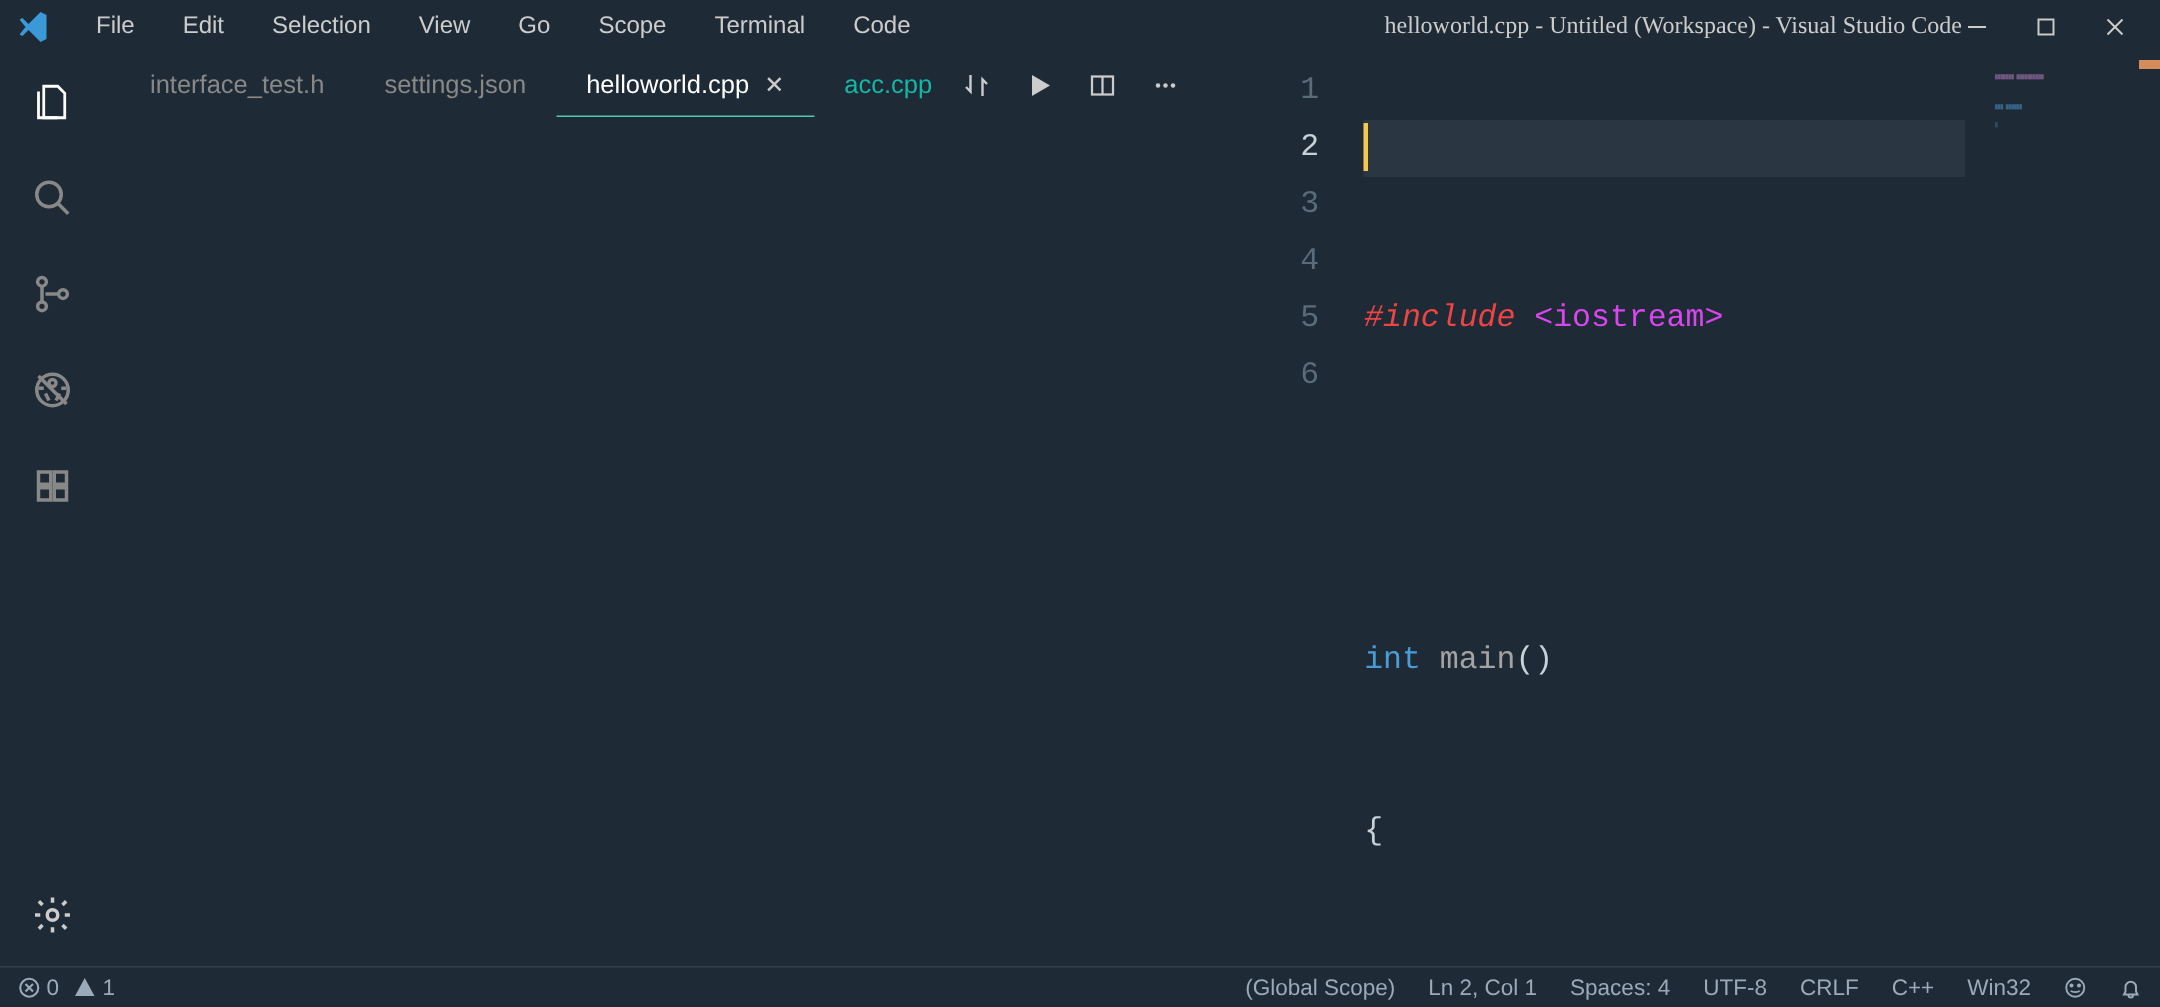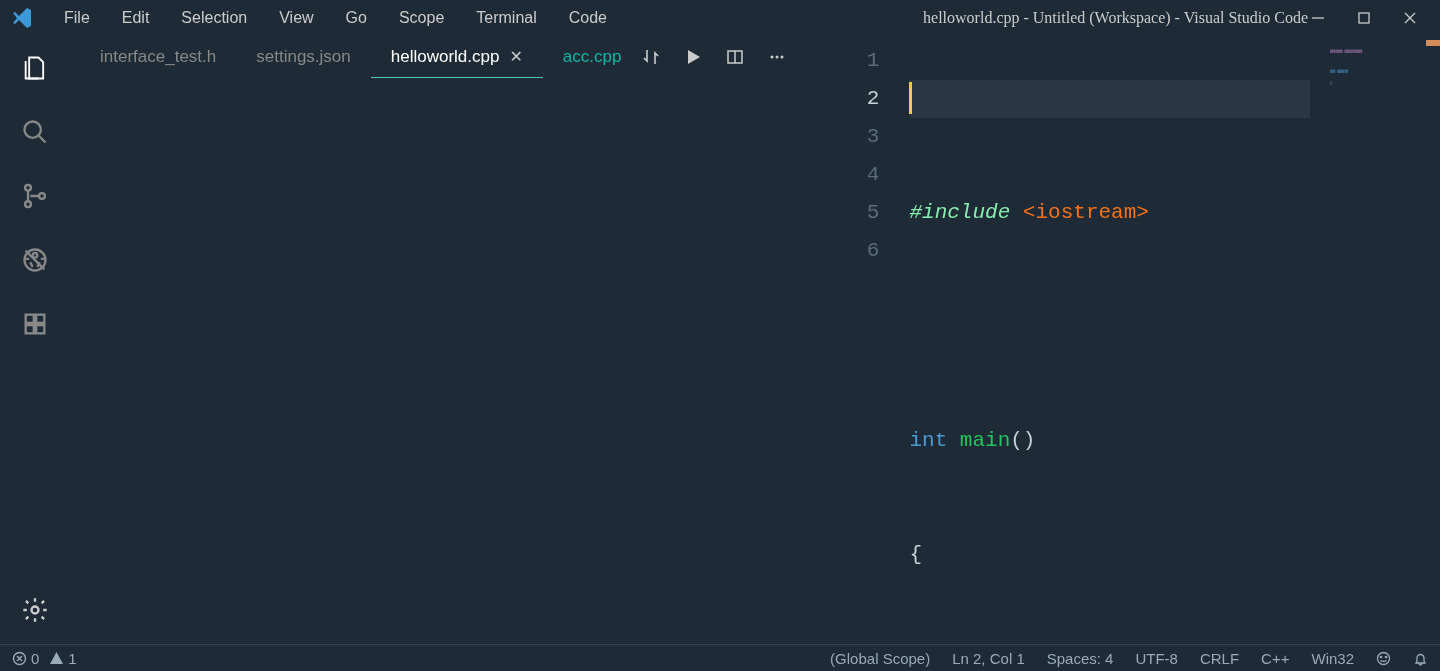--- a/index.html
+++ b/index.html
@@ -154,24 +154,24 @@
   background: #2a3641;
   z-index: 0;
 }
 .cursor {
   position: absolute;
   left: 0; top: 46px;
   width: 3px; height: 32px;
   background: #f5c949;
   z-index: 2;
 }
-.tok-preproc { color: #86efac; font-style: italic; }
-.tok-inc { color: #f97316; }
+.tok-preproc { color: #ef4444; font-style: italic; }
+.tok-inc { color: #d946ef; }
 .tok-keyword { color: #4a9cd6; margin-top: 44px; }
-.tok-func { color: #22c55e; }
+.tok-func { color: #a3a3a3; }
 .tok-punct { color: #c8d0d8; }
 
 .minimap {
   position: absolute;
   right: 10px; top: 6px;
   width: 100px; height: 50px;
   opacity: 0.5;
   font-size: 3px;
   line-height: 4px;
   overflow: hidden;

